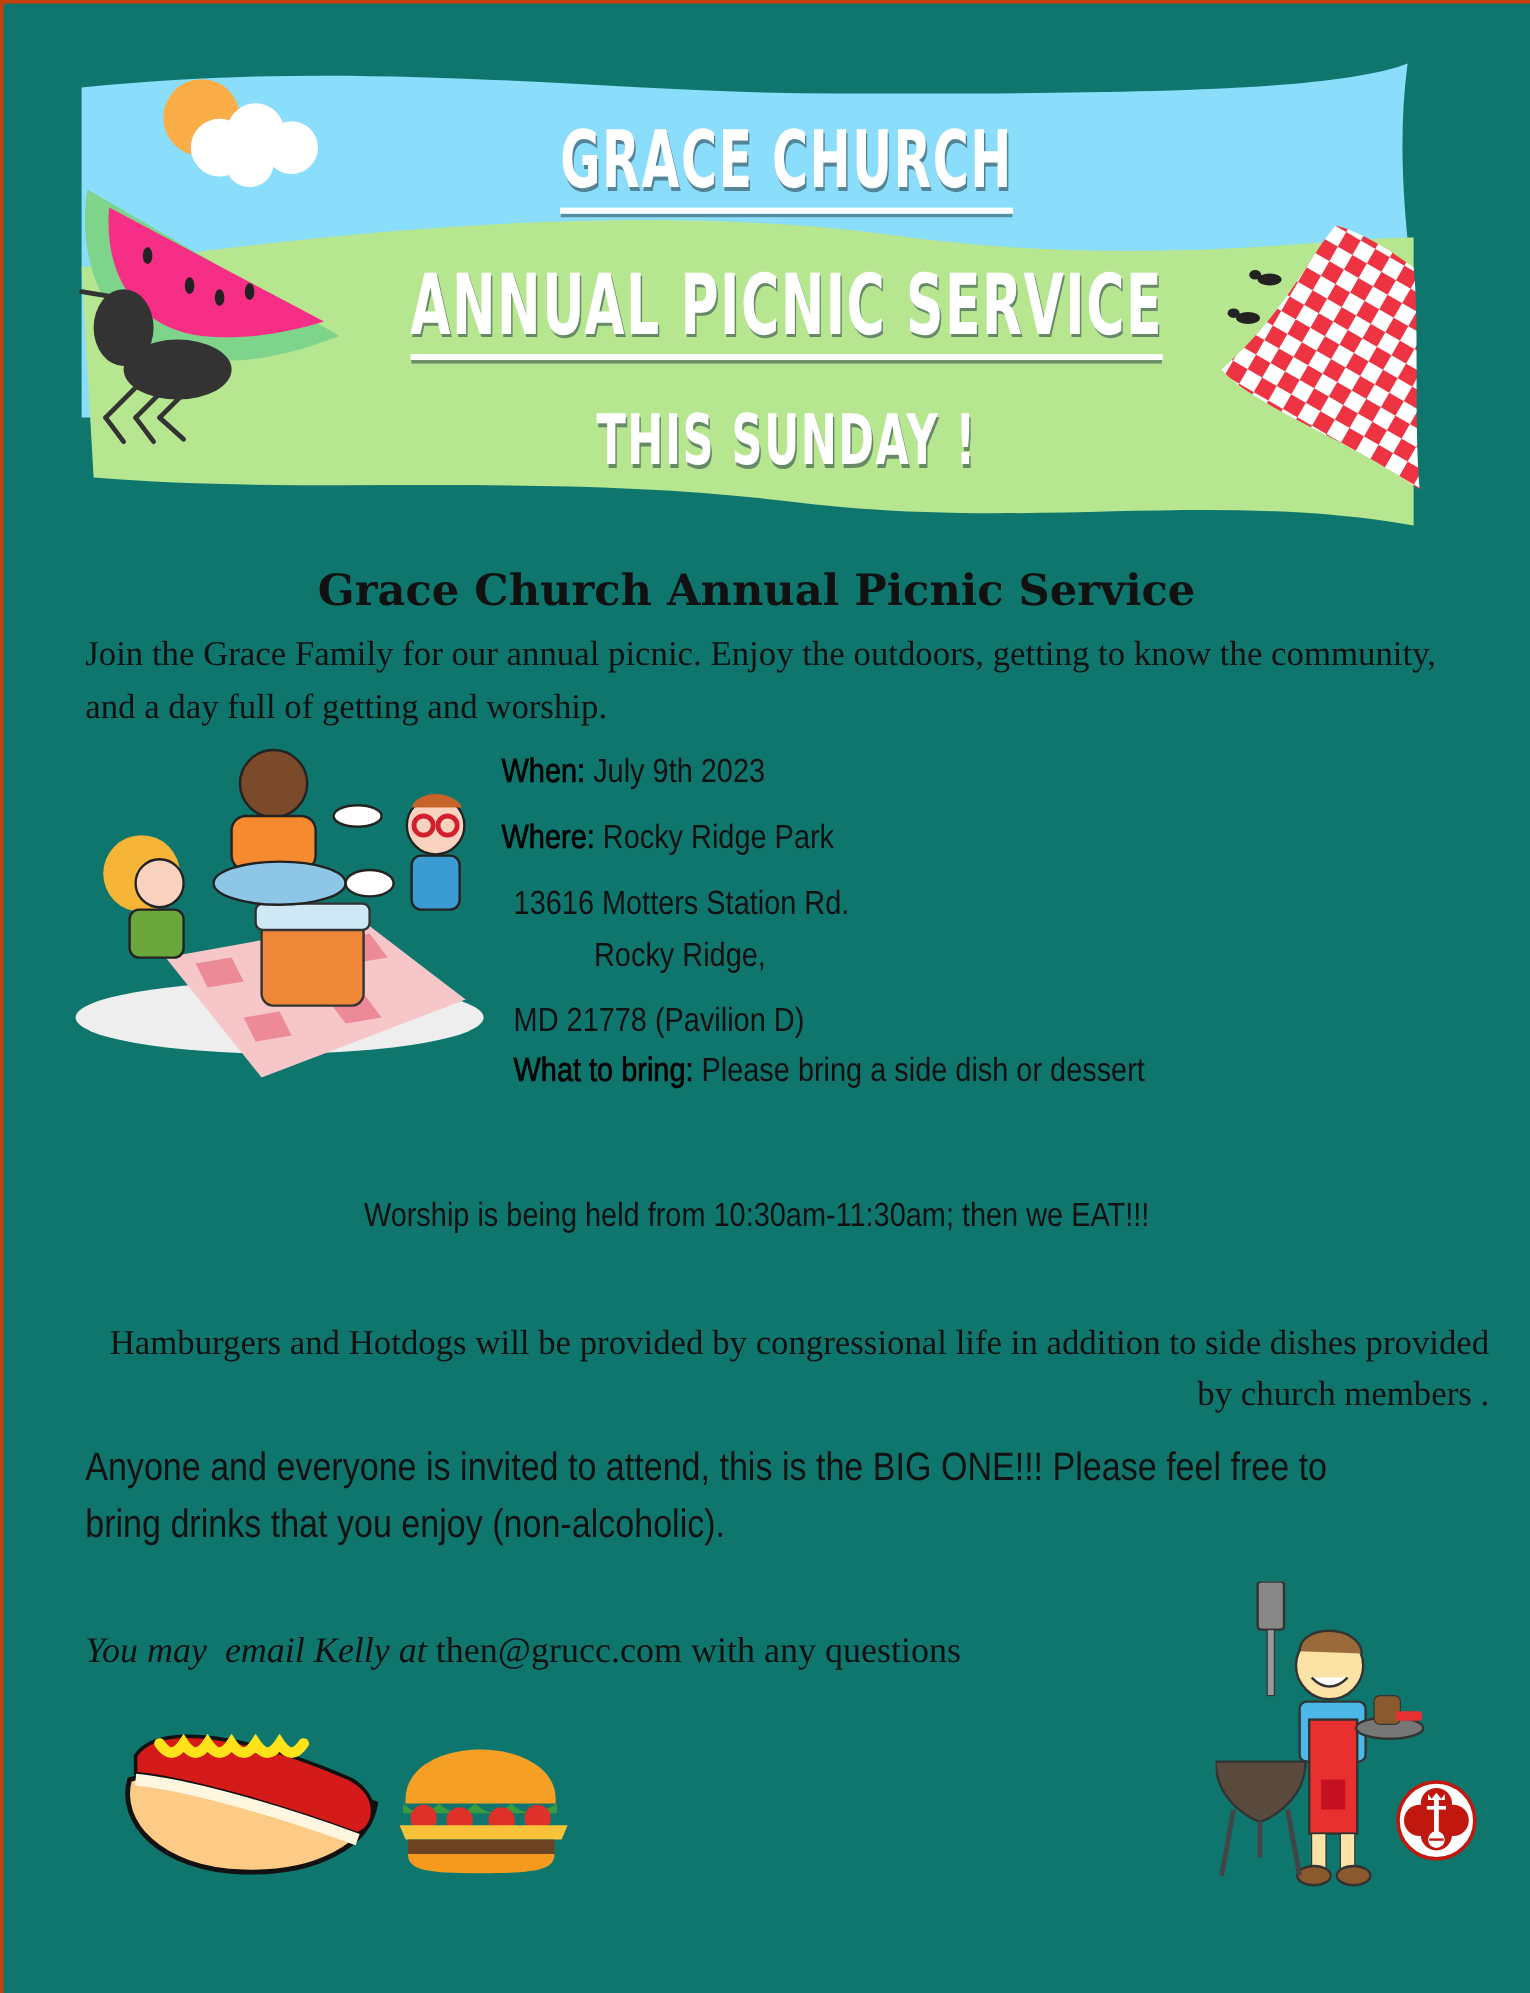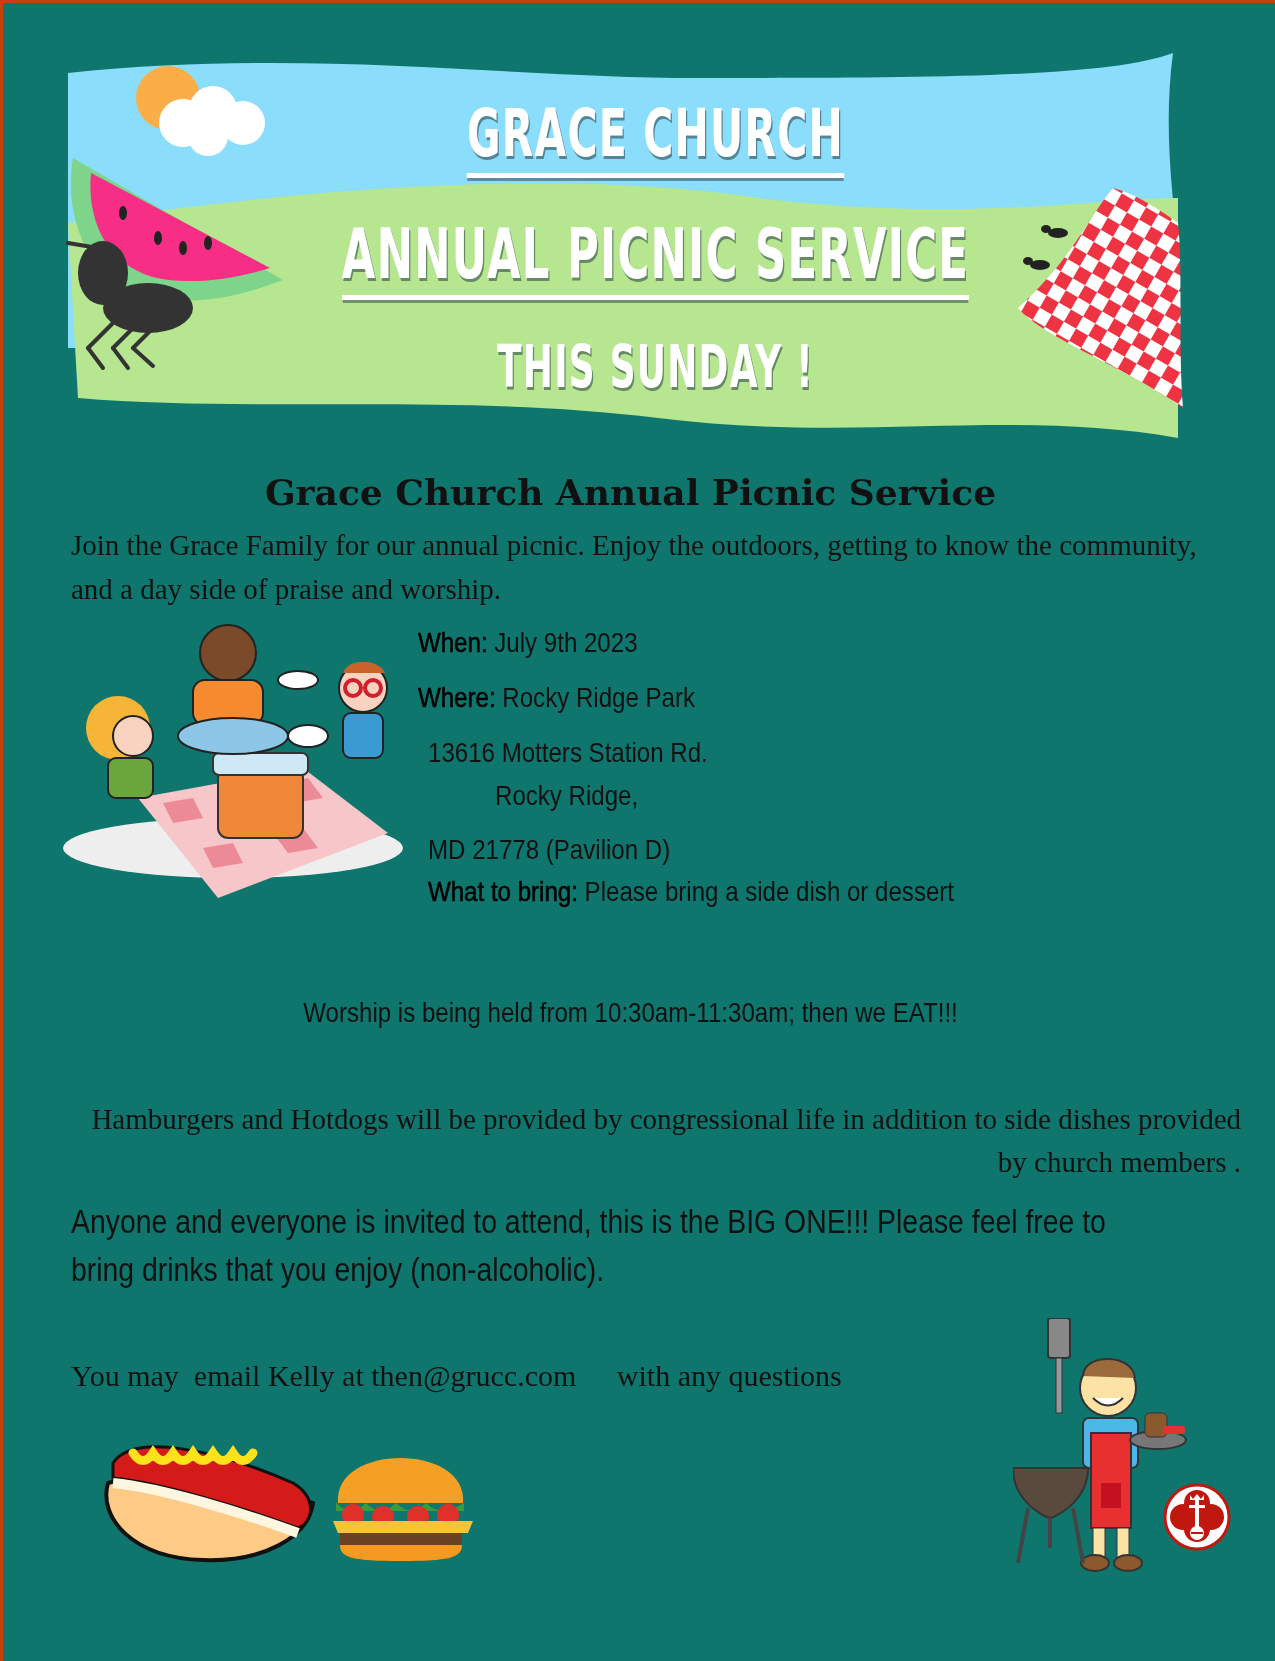--- a/index.html
+++ b/index.html
@@ -98,21 +98,21 @@
         <ellipse cx="982" cy="217" rx="10" ry="5"></ellipse>
           <ellipse cx="970" cy="213" rx="5" ry="4"></ellipse>
       </g>
     </svg>
     <div class="bt bt1"><span>GRACE CHURCH</span></div>
     <div class="bt bt2"><span>ANNUAL PICNIC SERVICE</span></div>
     <div class="bt bt3"><span>THIS SUNDAY !</span></div>
   </div>
 
   <div class="abs heading">Grace Church Annual Picnic Service</div>
-  <div class="abs intro">Join the Grace Family for our annual picnic. Enjoy the outdoors, getting to know the community, and a day side of praise and worship.</div>
+  <div class="abs intro">Join the Grace Family for our annual picnic. Enjoy the outdoors, getting to know the community, and a day full of getting and worship.</div>
 
   <div class="abs" style="left:40px;top:615px;width:375px;height:280px;">
     <svg viewBox="0 0 375 280" width="375" height="280">
       <ellipse cx="190" cy="230" rx="170" ry="30" fill="#eee"></ellipse>
       <path d="M95 180 L 260 150 L 345 215 L 175 280 Z" fill="#F7C6C8"></path>
       <path d="M120 185 L 150 180 L 160 200 L 130 205 Z M 180 175 L 210 170 L 220 190 L 190 195 Z M 240 165 L 265 160 L 280 180 L 250 185 Z M 160 230 L 190 225 L 200 245 L 170 250 Z M 230 215 L 260 210 L 275 230 L 245 235 Z" fill="#EC8A98"></path>
       <rect x="175" y="150" width="85" height="70" rx="10" fill="#F0883A" stroke="#333" stroke-width="2"></rect>
       <rect x="170" y="135" width="95" height="22" rx="6" fill="#cfe8f5" stroke="#333" stroke-width="2"></rect>
       <circle cx="185" cy="35" r="28" fill="#7A4A2A" stroke="#222" stroke-width="2"></circle>
       <rect x="150" y="62" width="70" height="45" rx="12" fill="#F58A2E" stroke="#222" stroke-width="2"></rect>
@@ -142,21 +142,21 @@
   <div class="abs sans-narrow detail" style="left:425px;top:872px;">
     <b>What to bring:</b><span> Please bring a side dish or dessert</span>
   </div>
 
   <div class="abs sans-narrow worship"><span>Worship is being held from 10:30am-11:30am; then we EAT!!!</span></div>
 
   <div class="abs p1">Hamburgers and Hotdogs will be provided by congressional life in addition to side dishes provided by church members .</div>
   <div class="abs sans-narrow p2">Anyone and everyone is invited to attend, this is the BIG ONE!!! Please feel free to bring drinks that you enjoy (non-alcoholic).</div>
 
   <div class="abs email">
-    <span style="white-space:pre;">You may  email Kelly at </span><span>then@grucc.com</span><span style="white-space:pre;margin-left:33px;"> with any questions</span>
+    <span style="white-space:pre;font-style:italic;">You may  email Kelly at </span><span>then@grucc.com</span><span style="white-space:pre;"> with any questions</span>
   </div>
 
   <div class="abs" style="left:90px;top:1425px;width:230px;height:135px;">
     <svg viewBox="0 0 230 135" width="230" height="135">
       <path d="M15 55 C 5 90, 40 130, 110 132 C 170 134, 215 110, 220 75 C 180 60, 80 35, 15 55 Z" fill="#FDCB85" stroke="#111" stroke-width="4"></path>
       <path d="M20 35 C 40 5, 120 20, 200 55 C 225 70, 220 95, 205 100 C 150 80, 70 55, 20 50 Z" fill="#D51A1A" stroke="#111" stroke-width="3"></path>
       <path d="M40 25 q 10 15 20 0 q 10 15 20 0 q 10 15 20 0 q 10 15 20 0 q 10 15 20 0 q 10 15 20 0" fill="none" stroke="#FFE21A" stroke-width="9" stroke-linecap="round"></path>
       <path d="M20 55 C 70 60, 150 85, 205 105" fill="none" stroke="#FFF6E0" stroke-width="10"></path>
     </svg>
   </div>

